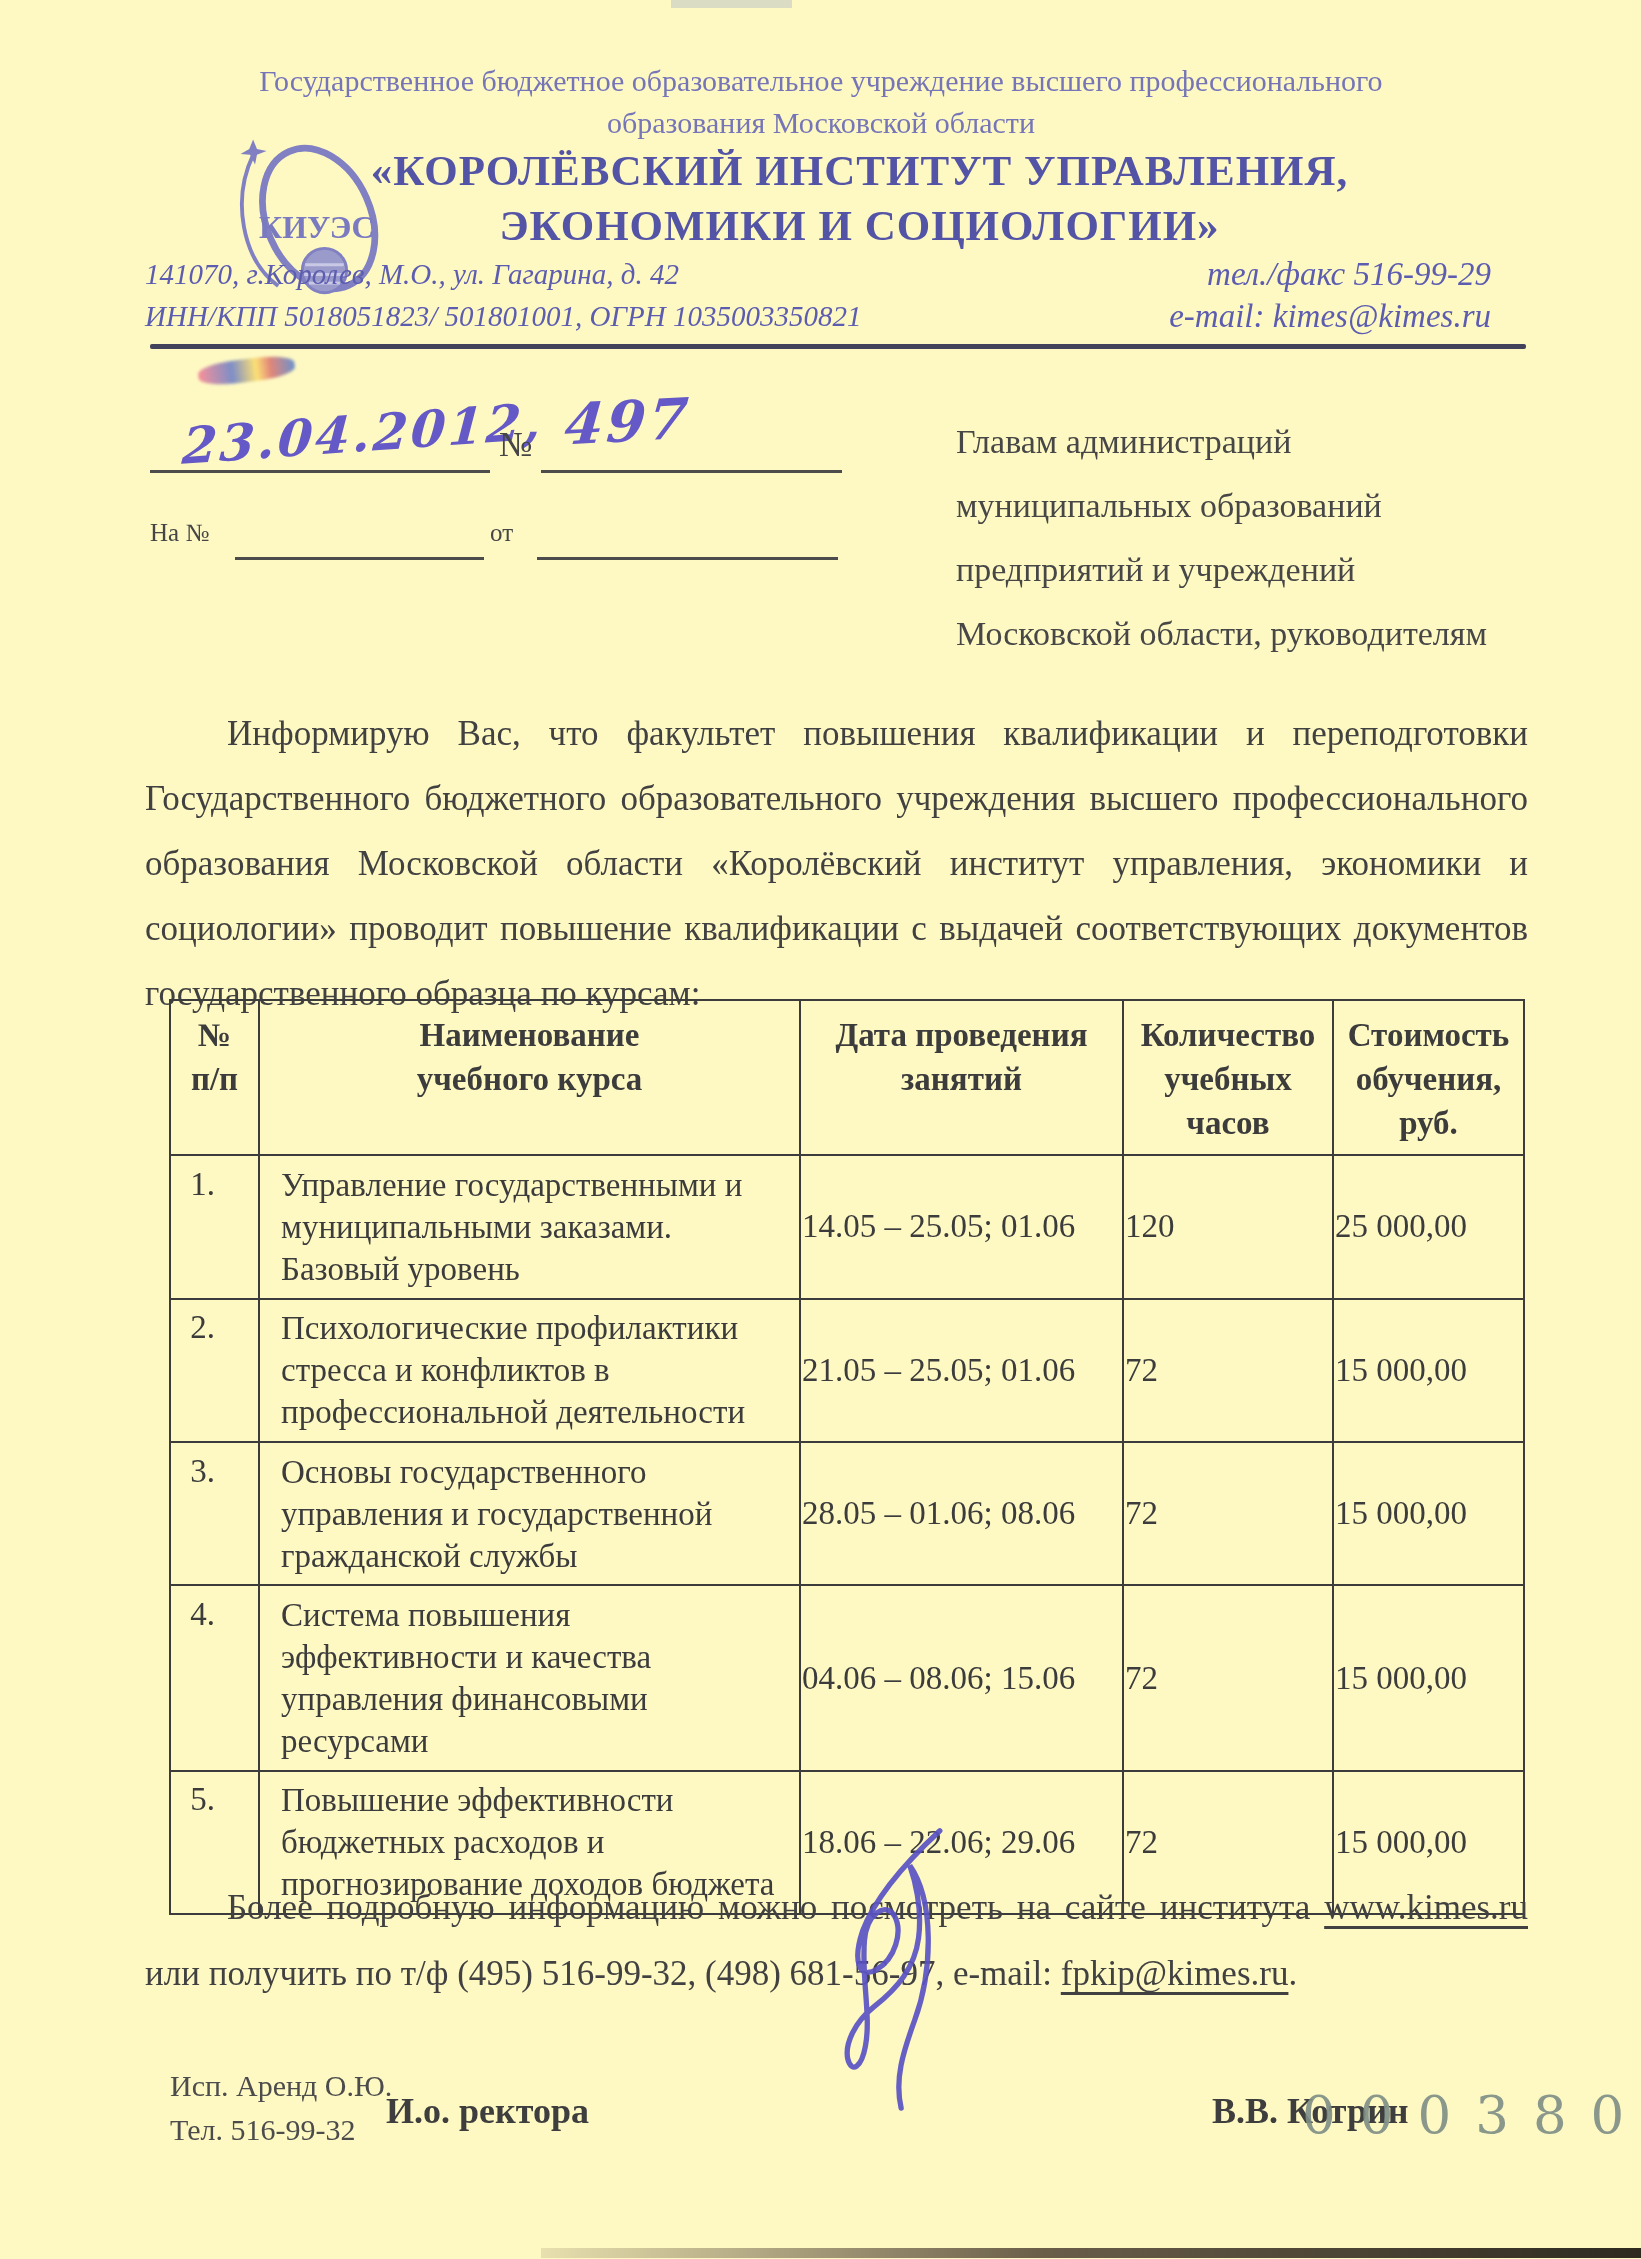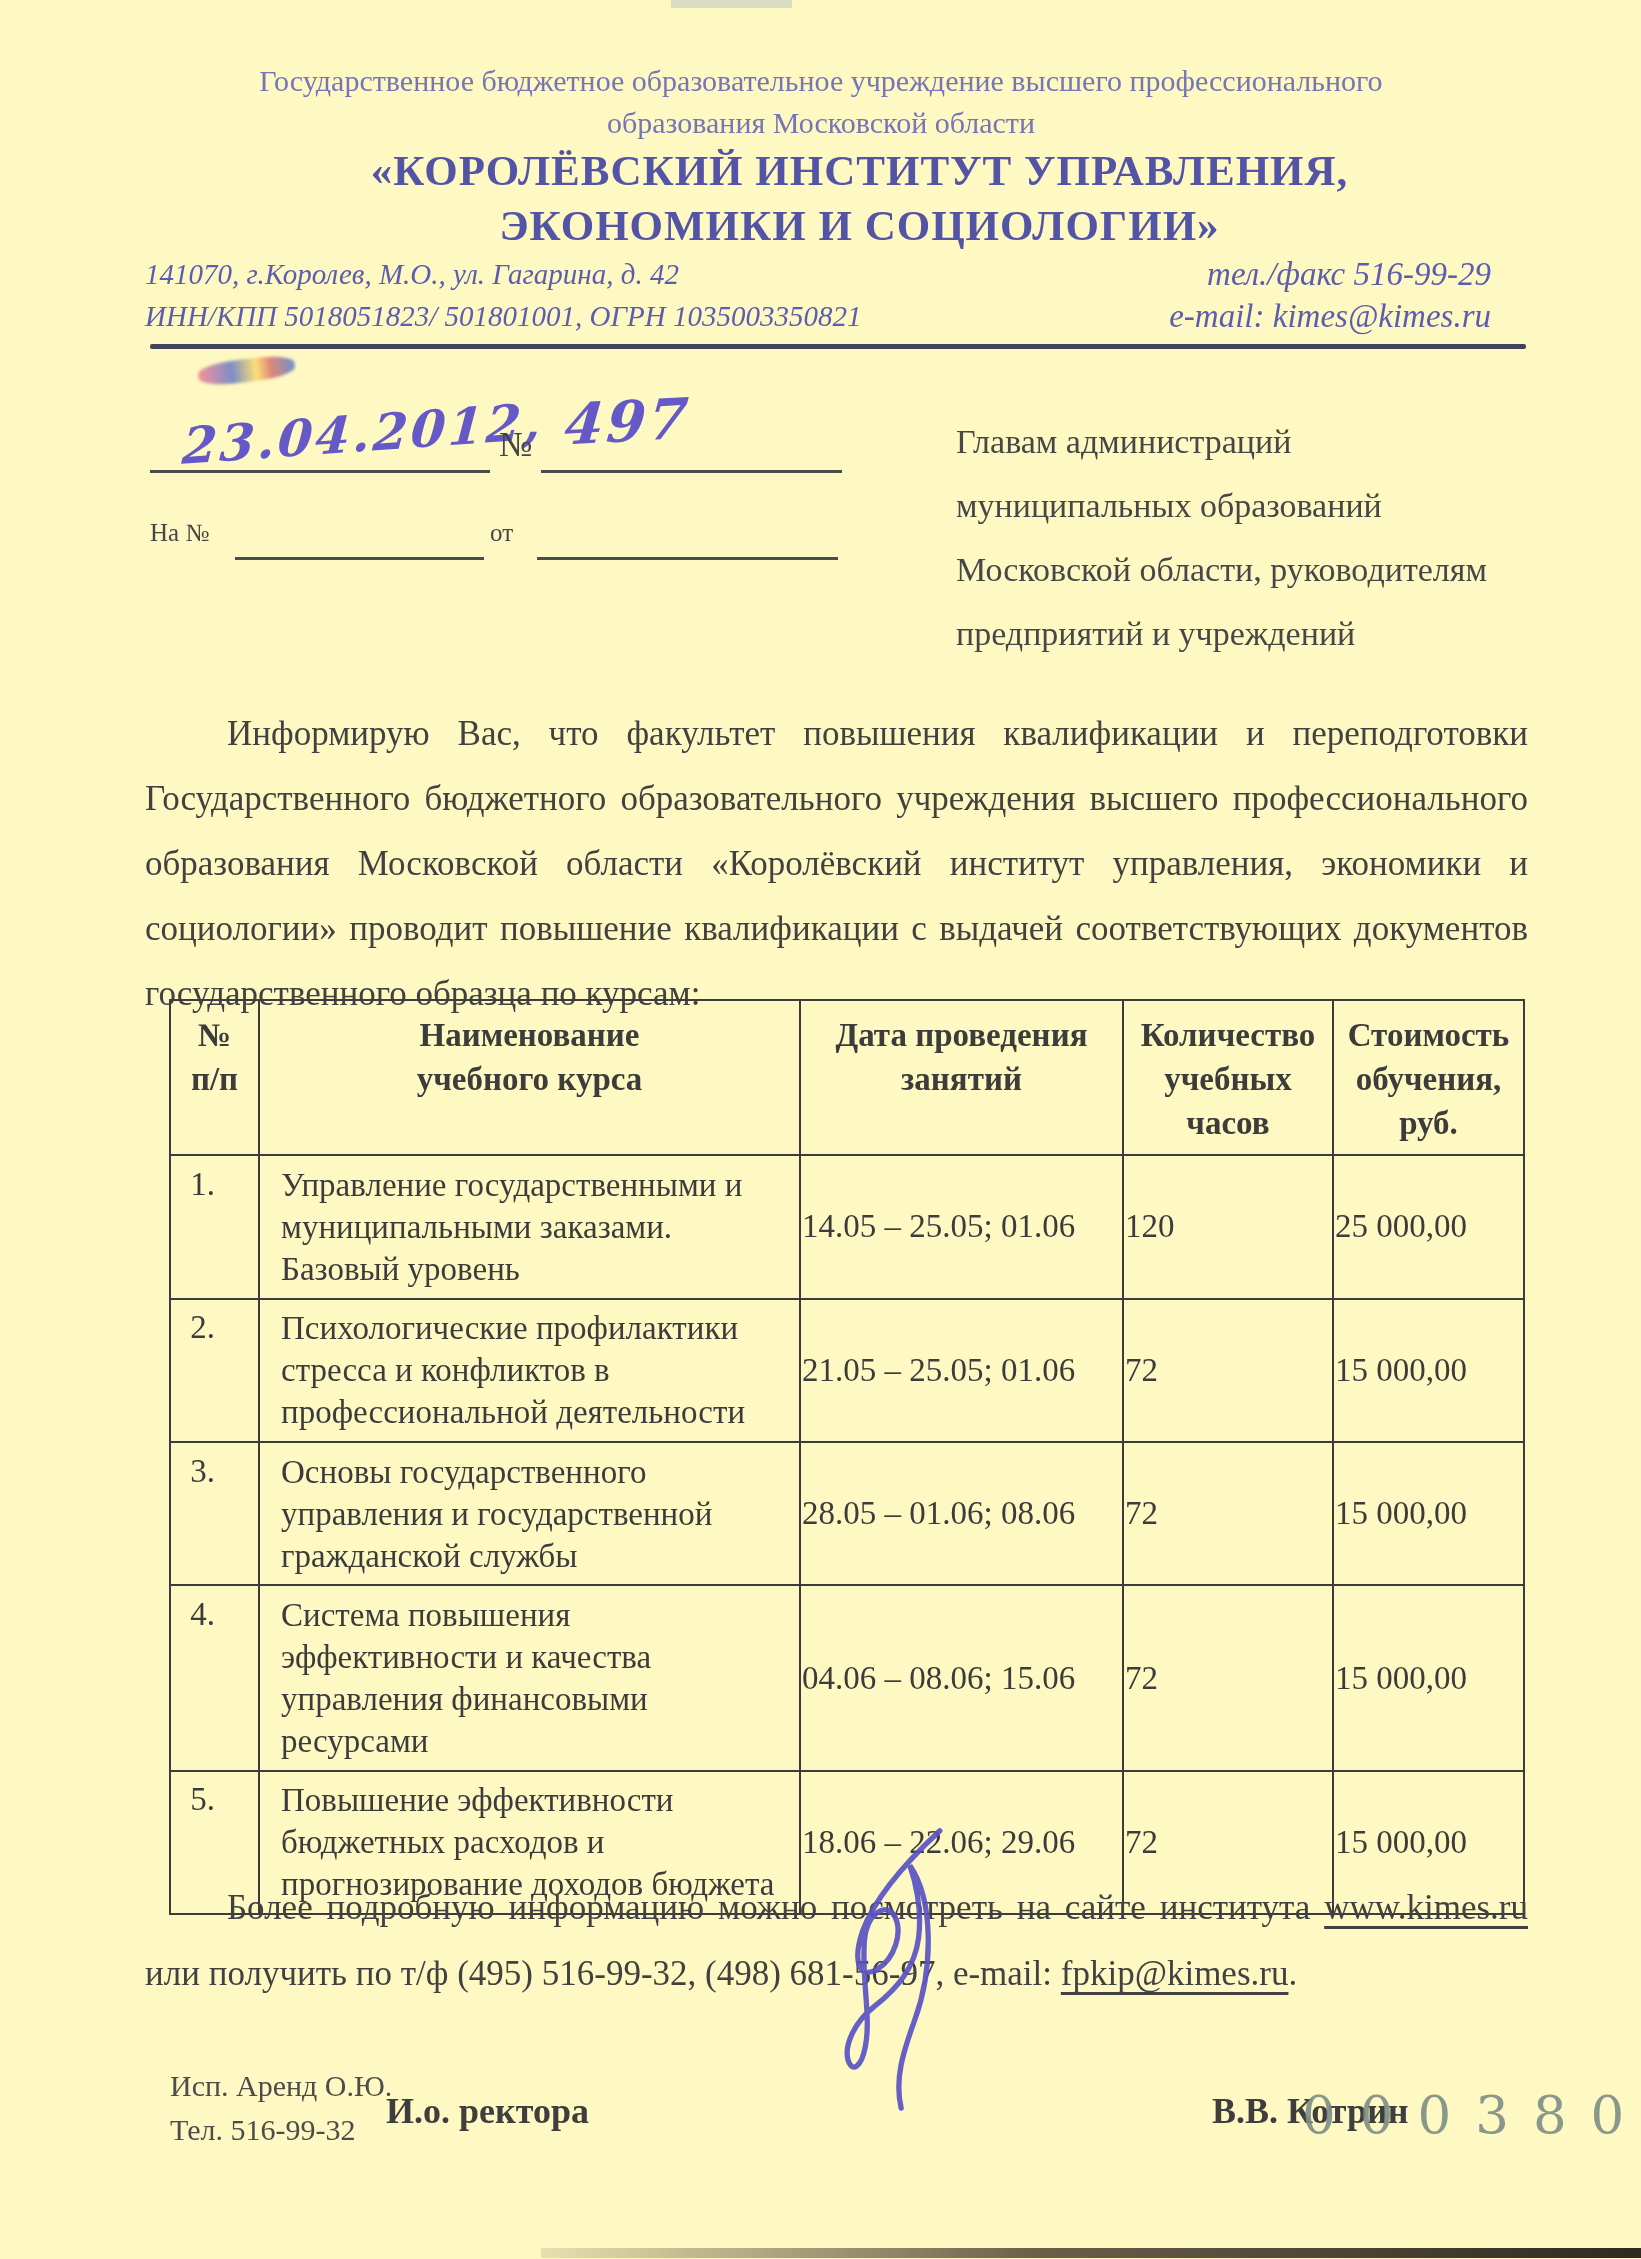--- a/index.html
+++ b/index.html
@@ -106,20 +106,34 @@
 
 <div class="page">
 
   <div class="top-artifact"></div>
 
   <div class="lh-small">
     <div>Государственное бюджетное образовательное учреждение высшего профессионального</div>
     <div>образования Московской области</div>
   </div>
 
+  <div class="logo">
+    <svg width="172" height="189" viewBox="0 0 178 196" xmlns="http://www.w3.org/2000/svg">
+      <g fill="none" stroke="#8080c2" stroke-width="7">
+        <ellipse cx="98" cy="98" rx="54" ry="76" transform="rotate(-24 98 98)"></ellipse>
+      </g>
+      <path d="M56,168 C18,140 8,78 30,32" fill="none" stroke="#8080c2" stroke-width="4"></path>
+      <polygon points="30,16 34,26 44,28 34,32 32,42 27,32 17,31 26,26" fill="#8080c2"></polygon>
+      <circle cx="104" cy="152" r="23" fill="#9a9acb" stroke="#8080c2" stroke-width="3"></circle>
+      <line x1="84" y1="146" x2="124" y2="146" stroke="#c9c9e6" stroke-width="3"></line>
+      <line x1="83" y1="156" x2="125" y2="156" stroke="#c9c9e6" stroke-width="3"></line>
+      <line x1="88" y1="165" x2="120" y2="165" stroke="#c9c9e6" stroke-width="3"></line>
+      <text x="96" y="118" text-anchor="middle" font-family="Liberation Serif, serif" font-size="33" font-weight="bold" fill="#7a7ac0">КИУЭС</text>
+    </svg>
+  </div>
 
   <div class="lh-title">
     <div>«КОРОЛЁВСКИЙ ИНСТИТУТ УПРАВЛЕНИЯ,</div>
     <div>ЭКОНОМИКИ И СОЦИОЛОГИИ»</div>
   </div>
 
   <div class="contacts-left">
     <div>141070, г.Королев, М.О., ул. Гагарина, д. 42</div>
     <div>ИНН/КПП 5018051823/ 501801001, ОГРН 1035003350821</div>
   </div>
@@ -138,22 +152,22 @@
   <div class="uline" style="left:541px; top:470px; width:301px;"></div>
 
   <div class="ref2-label" style="left:150px; top:519px;">На №</div>
   <div class="uline" style="left:235px; top:557px; width:249px;"></div>
   <div class="ref2-label" style="left:490px; top:519px;">от</div>
   <div class="uline" style="left:537px; top:557px; width:301px;"></div>
 
   <div class="addressee">
     <div>Главам администраций</div>
     <div>муниципальных образований</div>
+    <div>предприятий и учреждений</div>
     <div>Московской области, руководителям</div>
-    <div>предприятий и учреждений</div>
   </div>
 
   <div class="body-par">Информирую Вас, что факультет повышения квалификации и переподготовки Государственного бюджетного образовательного учреждения высшего профессионального образования Московской области «Королёвский институт управления, экономики и социологии» проводит повышение квалификации с выдачей соответствующих документов государственного образца по курсам:</div>
 
   <table class="courses">
     <colgroup>
       <col style="width:89px">
         <col style="width:541px">
         <col style="width:323px">
         <col style="width:210px">

